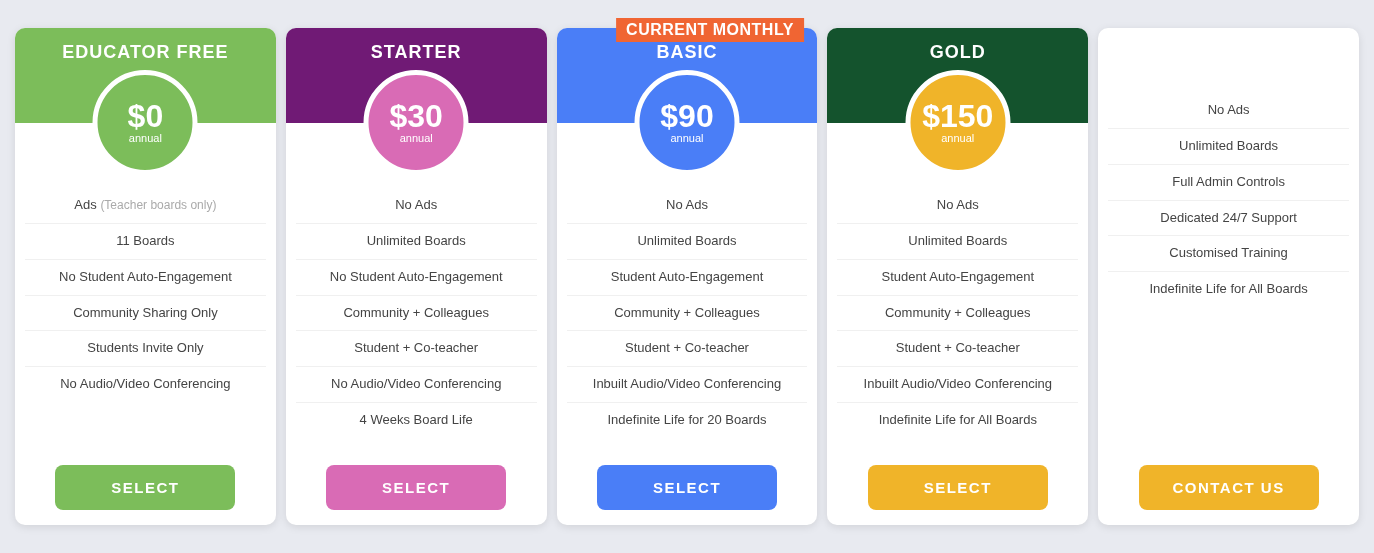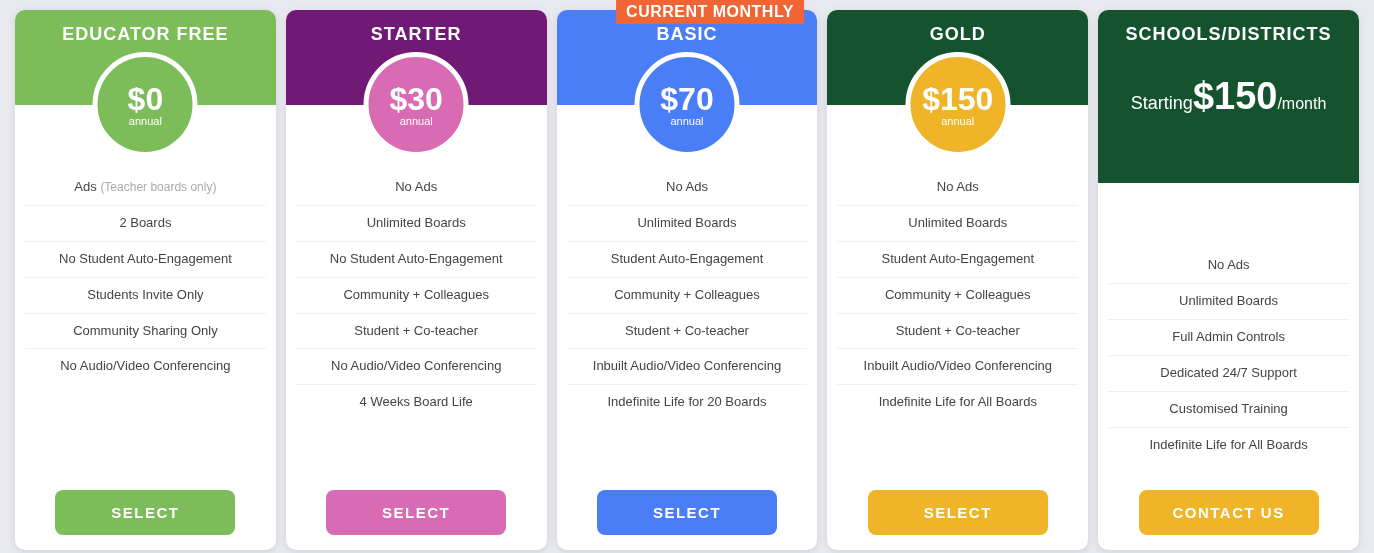--- a/index.html
+++ b/index.html
@@ -174,24 +174,24 @@
         <h2>EDUCATOR FREE</h2>
 
         <div class="price-circle green">
           <span class="amount">$0</span>
           <span class="period">annual</span>
         </div>
 
       </div>
       <div class="plan-body">
         <div class="feature-item">Ads <span class="muted">(Teacher boards only)</span></div>
-        <div class="feature-item">2 Boards</div>
+        <div class="feature-item">11 Boards</div>
         <div class="feature-item">No Student Auto-Engagement</div>
+        <div class="feature-item">Community Sharing Only</div>
         <div class="feature-item">Students Invite Only</div>
-        <div class="feature-item">Community Sharing Only</div>
         <div class="feature-item">No Audio/Video Conferencing</div>
       </div>
       <div class="plan-footer">
         <button class="select-btn green">SELECT</button>
       </div>
     </div>
     <div class="plan-card">
 
       <div class="plan-header pink">
         <h2>STARTER</h2>
@@ -214,21 +214,21 @@
       <div class="plan-footer">
         <button class="select-btn pink">SELECT</button>
       </div>
     </div>
     <div class="plan-card">
       <div class="badge">CURRENT MONTHLY</div>
       <div class="plan-header blue">
         <h2>BASIC</h2>
 
         <div class="price-circle blue">
-          <span class="amount">$70</span>
+          <span class="amount">$90</span>
           <span class="period">annual</span>
         </div>
 
       </div>
       <div class="plan-body">
         <div class="feature-item">No Ads</div>
         <div class="feature-item">Unlimited Boards</div>
         <div class="feature-item">Student Auto-Engagement</div>
         <div class="feature-item">Community + Colleagues</div>
         <div class="feature-item">Student + Co-teacher</div>
@@ -258,28 +258,20 @@
         <div class="feature-item">Student + Co-teacher</div>
         <div class="feature-item">Inbuilt Audio/Video Conferencing</div>
         <div class="feature-item">Indefinite Life for All Boards</div>
       </div>
       <div class="plan-footer">
         <button class="select-btn gold">SELECT</button>
       </div>
     </div>
     <div class="plan-card">
 
-      <div class="plan-header gold">
-
-        <h2>SCHOOLS/DISTRICTS</h2>
-        <div class="schools-price">
-          <span>Starting</span><strong>$150</strong><span class="per">/month</span>
-        </div>
-
-      </div>
       <div class="plan-body">
         <div class="feature-item">No Ads</div>
         <div class="feature-item">Unlimited Boards</div>
         <div class="feature-item">Full Admin Controls</div>
         <div class="feature-item">Dedicated 24/7 Support</div>
         <div class="feature-item">Customised Training</div>
         <div class="feature-item">Indefinite Life for All Boards</div>
       </div>
       <div class="plan-footer">
         <button class="select-btn gold">CONTACT US</button>

